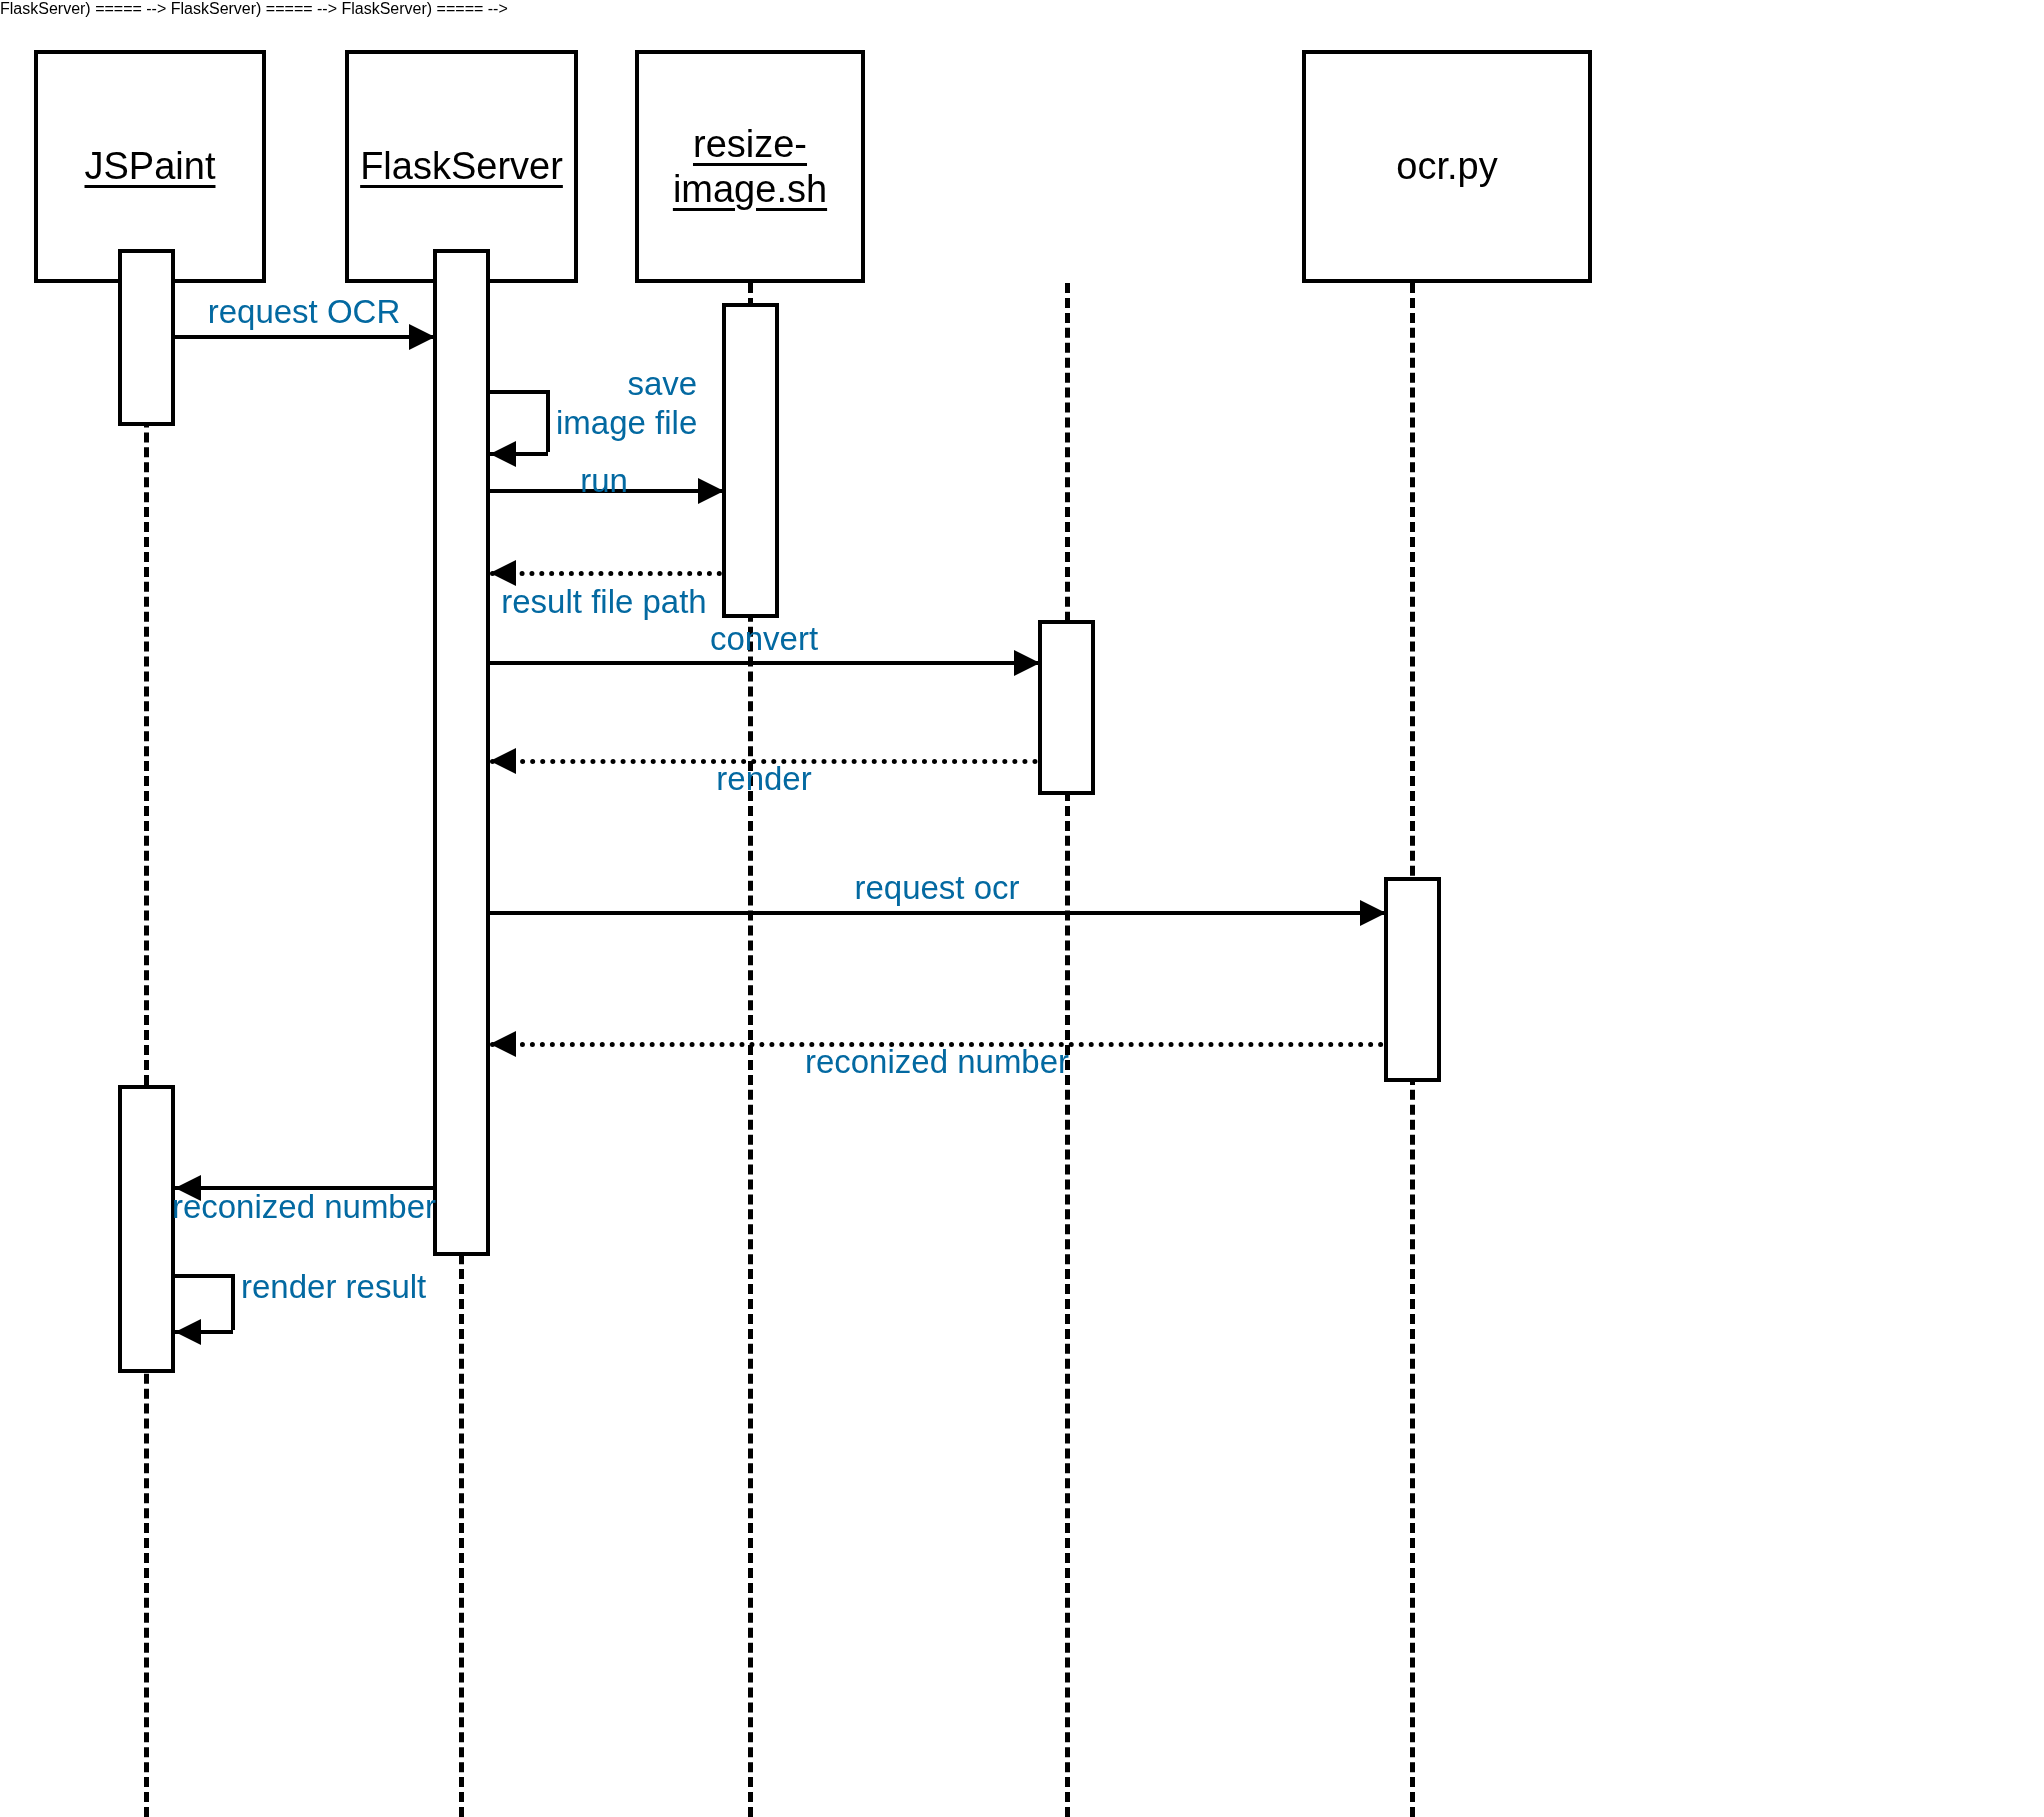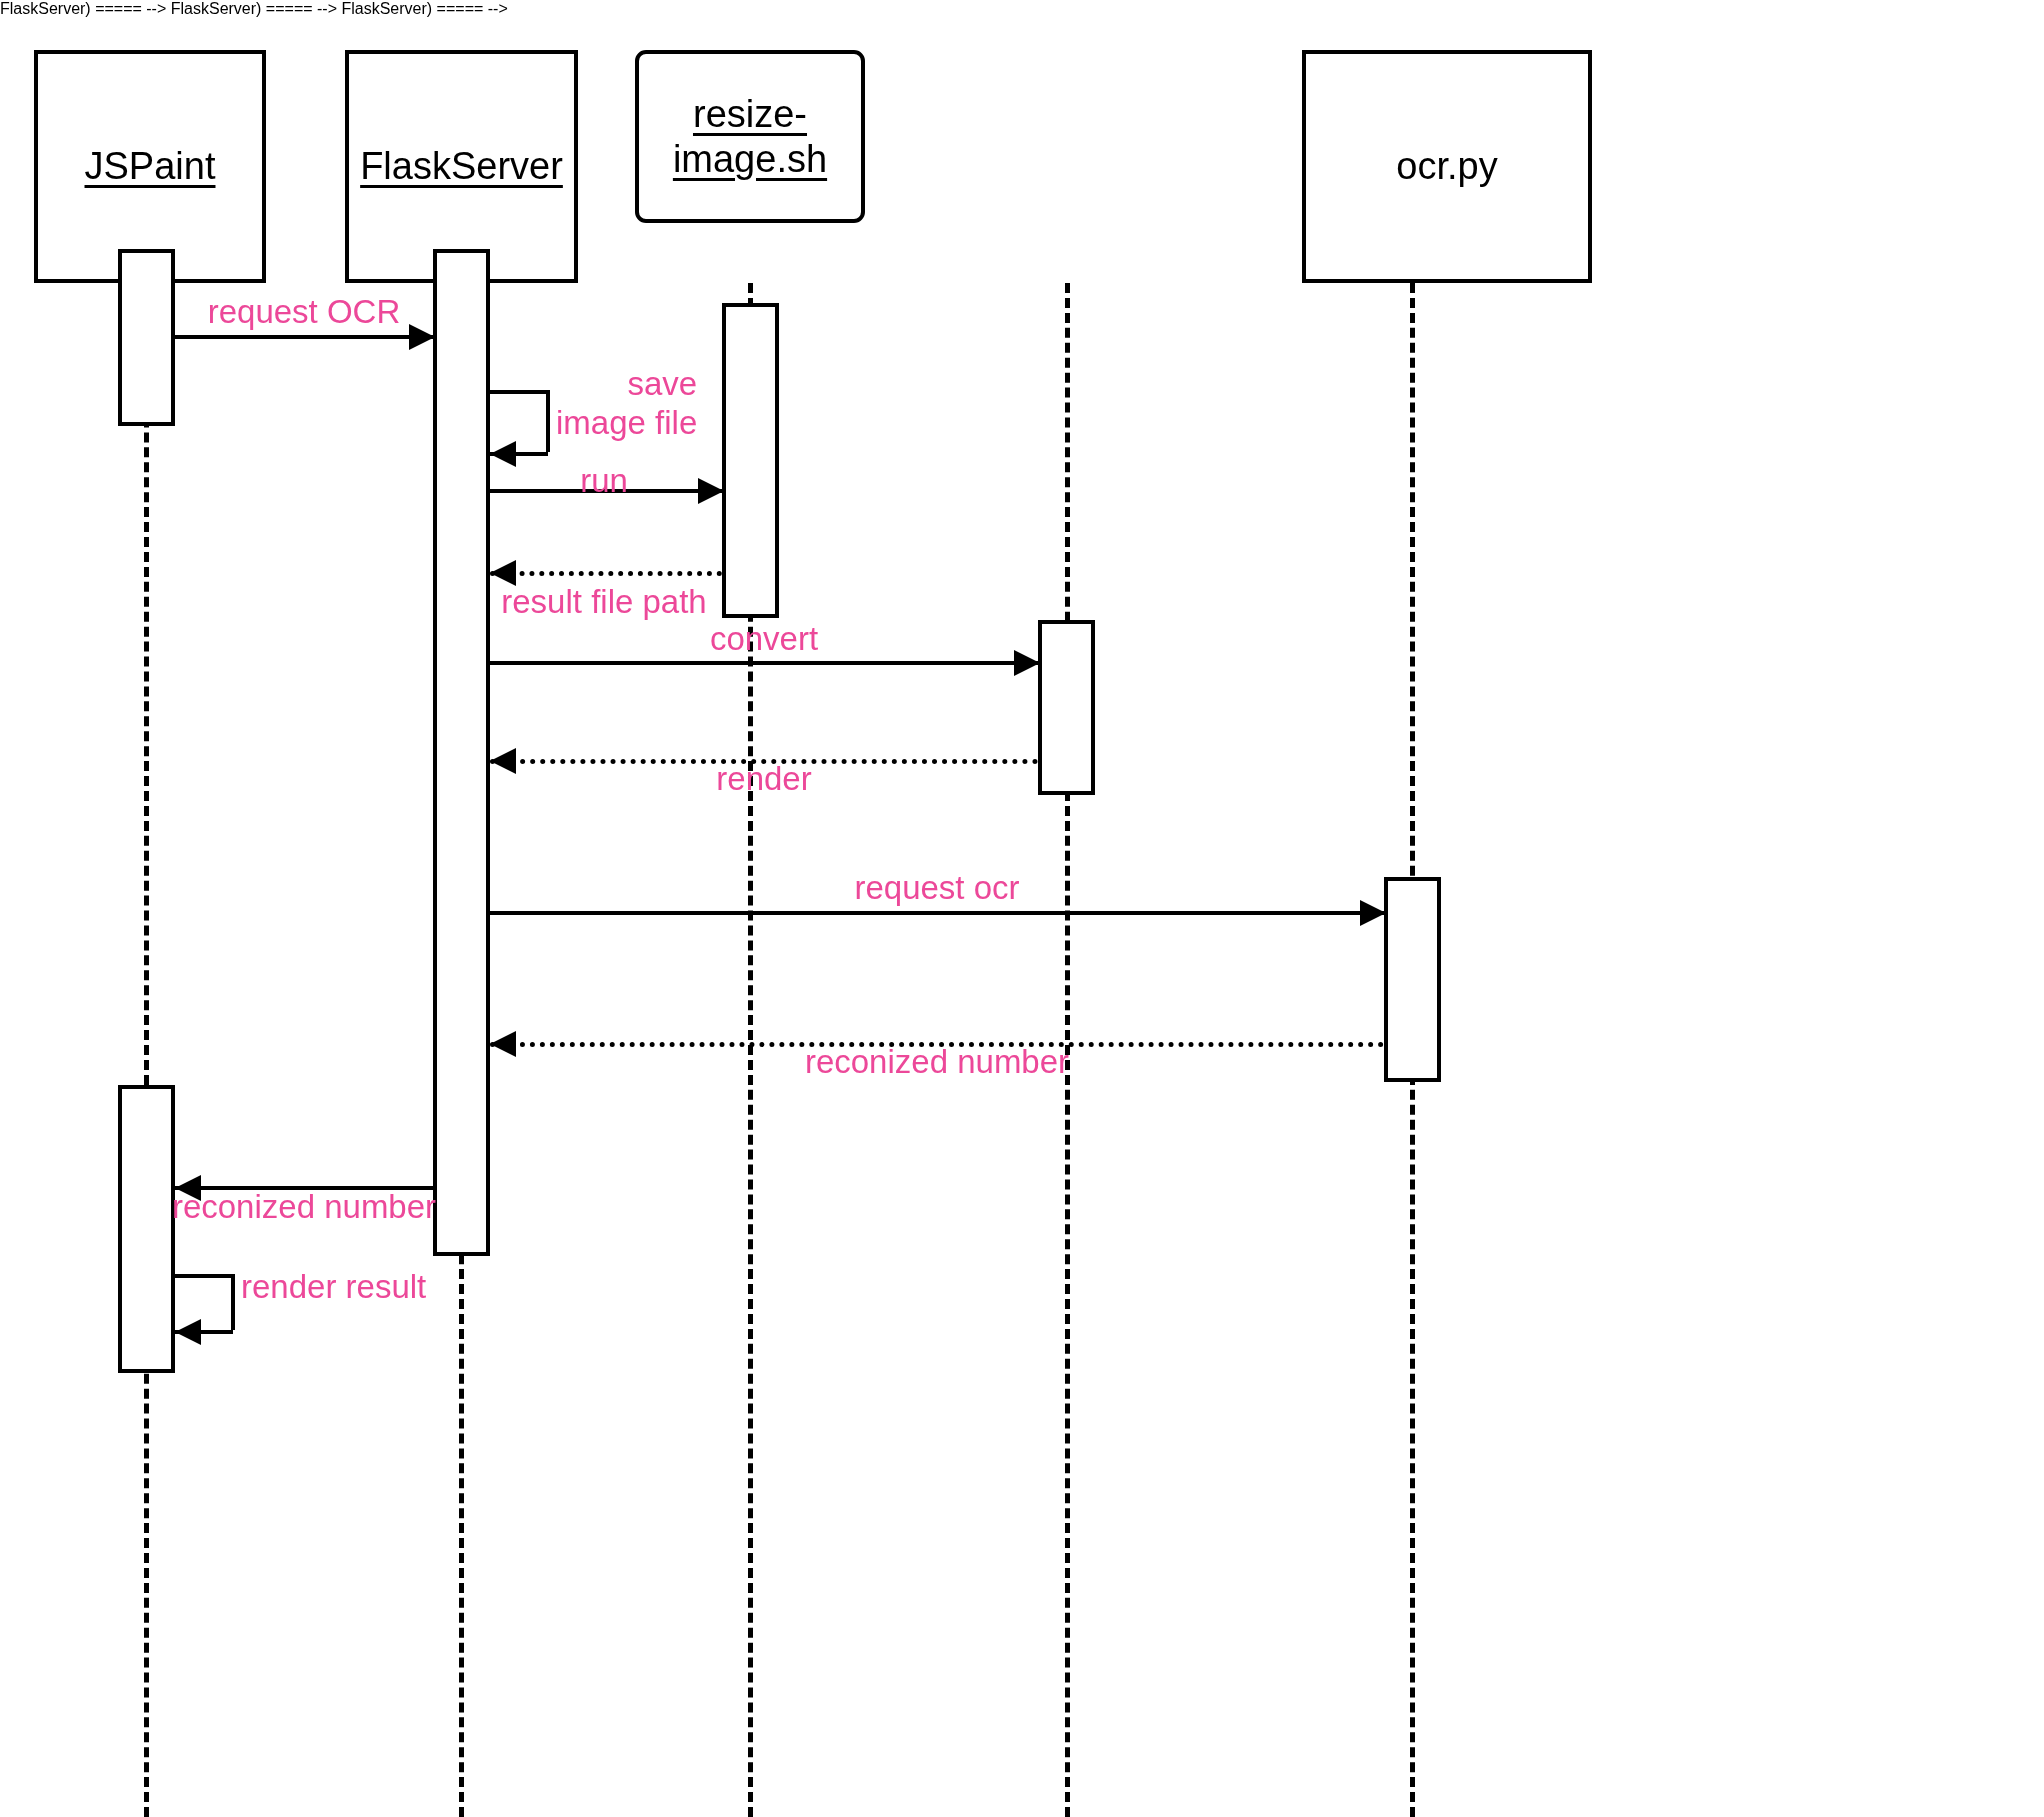--- a/index.html
+++ b/index.html
@@ -10,40 +10,40 @@
              display:flex;align-items:center;justify-content:center;text-align:center;}
   .actor-label{font-size:38px;color:#000;line-height:1.18;white-space:pre-line;}
   .actor-label.underlined{text-decoration:underline;text-underline-offset:6px;text-decoration-thickness:3px;}
   .lifeline{position:absolute;width:0;border-left:5px dashed #000;}
   .activation{position:absolute;box-sizing:border-box;border:4px solid #000;background:#fff;}
   .msg-line{position:absolute;height:0;border-top:4px solid #000;}
   .msg-line.dotted{border-top:5px dotted #000;}
   .arrowhead{position:absolute;width:0;height:0;}
   .arrow-right{border-top:13px solid transparent;border-bottom:13px solid transparent;border-left:26px solid #000;}
   .arrow-left{border-top:13px solid transparent;border-bottom:13px solid transparent;border-right:26px solid #000;}
-  .msg-label{position:absolute;font-size:33px;color:#ec4899;line-height:1.18;white-space:pre-line;}
+  .msg-label{position:absolute;font-size:33px;color:#0369a1;line-height:1.18;white-space:pre-line;}
   .msg-label.center{transform:translateX(-50%);text-align:center;}
   .self-v{position:absolute;width:0;border-left:4px solid #000;}
   .self-h{position:absolute;height:0;border-top:4px solid #000;}
 </style>
 </head>
 <body>
 
 <div id="canvas">
 
   
   <div class="actor-box" style="left:34px;top:50px;width:232px;height:233px;">
     <span class="actor-label underlined">JSPaint</span>
   </div>
 
   <div class="actor-box" style="left:345px;top:50px;width:233px;height:233px;">
     <span class="actor-label underlined">FlaskServer</span>
   </div>
 
-  <div class="actor-box" style="left:635px;top:50px;width:230px;height:173px;border-radius:11px;">
+  <div class="actor-box" style="left:635px;top:50px;width:230px;height:233px;">
     <span class="actor-label underlined">resize-image.sh</span>
   </div>
 
 
   <div class="actor-box" style="left:1267px;top:50px;width:290px;height:233px;margin-left:35px;">
     <span class="actor-label">ocr.py</span>
   </div>
 
   
   <div class="lifeline" style="left:144px;top:283px;height:1534px;"></div>

